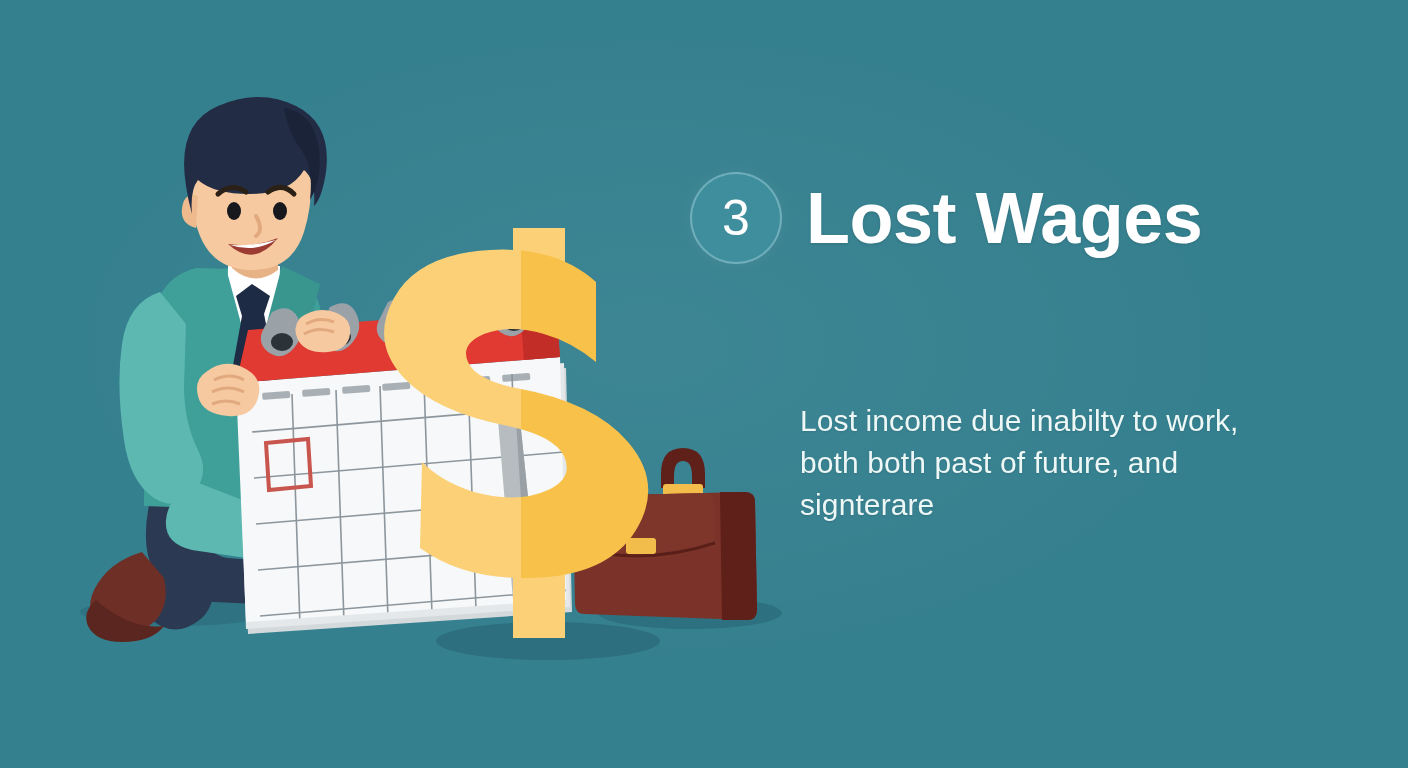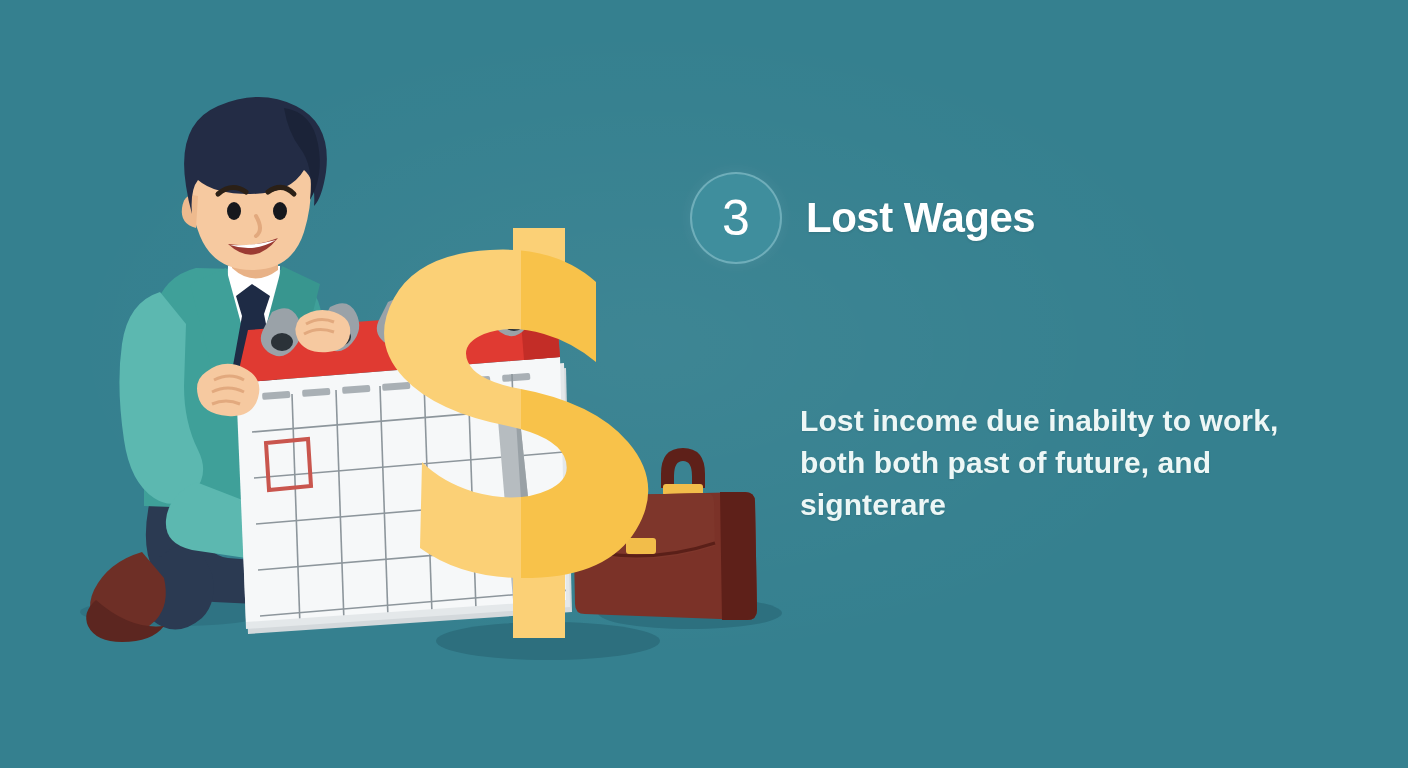--- a/index.html
+++ b/index.html
@@ -67,35 +67,35 @@
   .num-badge span {
     color: #ffffff;
     font-size: 50px;
     font-weight: 400;
     line-height: 1;
     letter-spacing: 0px;
   }
   .slide-title {
     margin-left: 24px;
     color: #ffffff;
-    font-size: 42px;
+    font-size: 72px;
     font-weight: bold;
     line-height: 1;
     letter-spacing: -0.5px;
     white-space: nowrap;
     text-shadow: 0 1px 3px rgba(0,0,0,0.13);
   }
   .body-text {
     position: absolute;
     left: 110px;
     top: 400px;
     width: 480px;
     color: #edf7f6;
     font-size: 30px;
-    font-weight: 700;
+    font-weight: 400;
     line-height: 42px;
     letter-spacing: 0.1px;
     text-shadow: 0 1px 2px rgba(0,0,0,0.10);
   }
 </style>
 </head>
 <body>
 
 <div id="slide">
 

